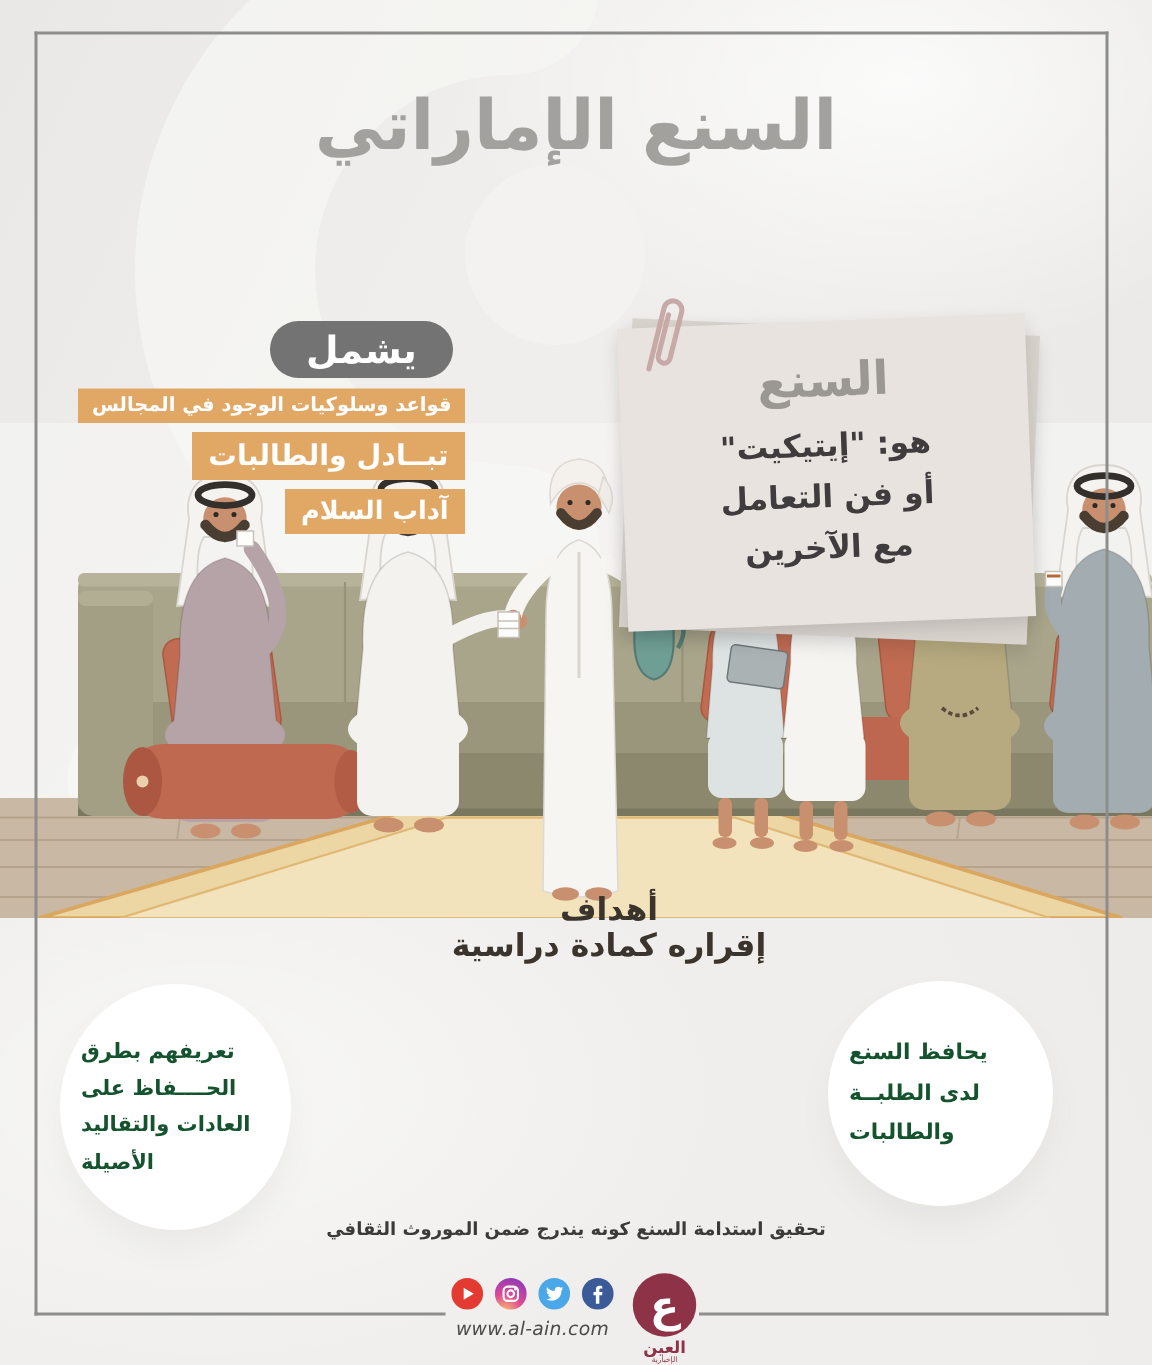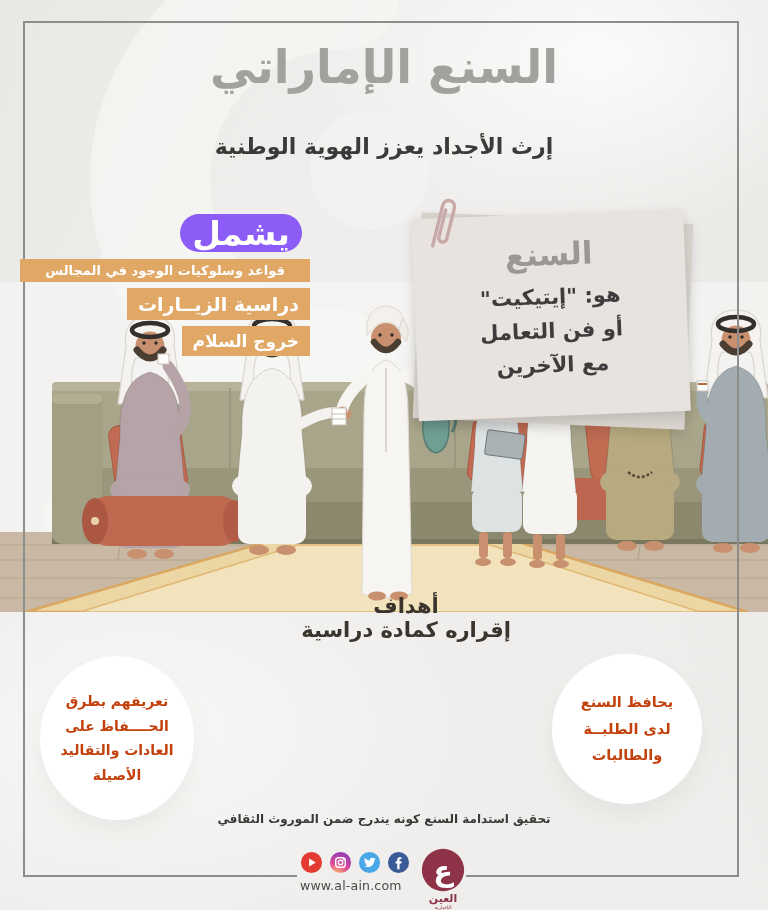--- a/index.html
+++ b/index.html
@@ -14,55 +14,55 @@
       linear-gradient(250deg, rgba(221,219,216,.3) 0%, rgba(255,255,255,0) 35%);}
   .watermark{position:absolute;left:-60px;top:-40px;z-index:1;pointer-events:none;}
   
   .frame{position:absolute;background:#8d8d8b;z-index:6;}
   .frame.top{left:23px;top:21px;width:716px;height:2px;}
   .frame.left{left:23px;top:21px;width:2px;height:856px;}
   .frame.right{left:737px;top:21px;width:2px;height:856px;}
   .frame.bl{left:23px;top:875px;width:274px;height:2px;}
   .frame.br{left:466px;top:875px;width:273px;height:2px;}
   
-  .title{position:absolute;top:40px;left:0;right:0;text-align:center;font-size:46px;font-weight:bold;color:#a3a19d;letter-spacing:-1px;z-index:7;}
+  .title{position:absolute;top:56px;left:0;right:0;text-align:center;font-size:46px;font-weight:bold;color:#a3a19d;letter-spacing:-1px;z-index:7;}
   .subtitle{position:absolute;top:134px;left:0;right:0;text-align:center;font-size:22px;font-weight:bold;color:#3b3a38;z-index:7;}
   
-  .pill{position:absolute;left:180px;top:214px;width:122px;height:38px;background:#8b5cf6;border-radius:19px;color:#fff;
-        font-size:33px;font-weight:bold;display:flex;align-items:center;justify-content:center;z-index:8;}
+  .pill{position:absolute;left:180px;top:214px;width:122px;height:38px;background:#737373;border-radius:19px;color:#fff;
+        font-size:25px;font-weight:bold;display:flex;align-items:center;justify-content:center;z-index:8;}
   .tags{position:absolute;left:0;top:259px;width:310px;display:flex;flex-direction:column;align-items:flex-end;gap:6px;z-index:8;}
   .tag{background:#e0a765;color:#fff;font-weight:bold;direction:rtl;text-align:center;}
-  .tag.t1{font-size:13px;padding:4px 25px;}
+  .tag.t1{font-size:13px;padding:4px 9px;}
   .tag.t2{font-size:19px;padding:5px 11px;}
   .tag.t3{font-size:17px;padding:5px 11px;}
   
   .note-wrap{position:absolute;left:415px;top:214px;width:272px;height:202px;z-index:8;}
   .note-back{position:absolute;inset:4px -2px -8px 2px;background:#d9d3ce;transform:rotate(2.5deg);box-shadow:0 6px 12px rgba(0,0,0,.10);}
   .note{position:absolute;inset:0;background:#e8e3df;transform:rotate(-2.2deg);box-shadow:0 5px 12px rgba(0,0,0,.12);
         padding-top:22px;text-align:center;direction:rtl;}
   .note-title{font-size:31px;font-weight:bold;color:#9b9793;margin-bottom:8px;}
   .note-line{font-size:21px;font-weight:bold;color:#403c3e;line-height:1.62;}
   .clip{position:absolute;left:14px;top:-20px;transform:rotate(14deg);z-index:9;}
   
   .scene{position:absolute;left:0;top:282px;width:768px;height:330px;z-index:2;}
   
   .goals-head{position:absolute;left:0;right:0;top:594px;text-align:center;z-index:5;color:#3a342c;transform:translateX(22px);}
   .goals-head .l1{font-size:21px;font-weight:bold;}
   .goals-head .l2{font-size:21px;font-weight:bold;}
   .circle{position:absolute;background:#fff;border-radius:50%;display:flex;align-items:center;justify-content:center;
-          text-align:center;direction:rtl;font-weight:bold;color:#c2410c;font-size:14.5px;line-height:1.85;
+          text-align:left;direction:rtl;font-weight:bold;color:#14532d;font-size:14.5px;line-height:1.85;
           padding:10px 14px;z-index:5;box-shadow:0 12px 20px rgba(120,110,95,.07);}
   .c1{left:552px;top:654px;width:150px;height:150px;}
   .c2{left:386px;top:654px;width:150px;height:152px;}
   .c3{left:222px;top:655px;width:152px;height:152px;}
   .c4{left:40px;top:656px;width:154px;height:164px;font-size:14px;line-height:1.75;}
   
   .foot-text{position:absolute;left:0;right:0;top:812px;text-align:center;direction:rtl;font-size:12px;font-weight:bold;color:#3b3a38;z-index:7;}
   .brand{position:absolute;left:50%;top:845px;transform:translateX(-50%);display:flex;align-items:flex-start;gap:8px;z-index:8;}
-  .social-col{display:flex;flex-direction:column;margin-top:6px;}
+  .social-col{display:flex;flex-direction:column;align-items:center;margin-top:6px;font-style:italic;}
   .social-row{display:flex;gap:6px;}
   .sicon{width:23px;height:23px;border-radius:50%;display:block;cursor:pointer;}
   .site{font-size:12.5px;color:#4a4a48;margin-top:4px;letter-spacing:.2px;}
   .logo-col{display:flex;flex-direction:column;align-items:center;}
   .ain-text{font-size:11px;font-weight:bold;color:#8e3247;line-height:1;margin-top:-2px;}
   .ain-sub{font-size:5px;color:#8e3247;letter-spacing:1px;}
 </style>
 </head>
 <body>
 
@@ -77,29 +77,28 @@
     <circle cx="430" cy="210" r="60" fill="#f4f3f1" opacity="0.8"></circle>
   </svg>
 
   <div class="frame top"></div>
   <div class="frame left"></div>
   <div class="frame right"></div>
   <div class="frame bl"></div>
   <div class="frame br"></div>
 
   <div class="title" dir="rtl">السنع الإماراتي</div>
-  <div class="subtitle" dir="rtl">إرث الأجداد يعزز الهوية الوطنية</div>
 
   <div class="pill">
     <span>يشمل</span>
   </div>
   <div class="tags">
     <div class="tag t1">قواعد وسلوكيات الوجود في المجالس</div>
-    <div class="tag t2">دراسية الزيــارات</div>
-    <div class="tag t3">خروج السلام</div>
+    <div class="tag t2">تبــادل والطالبات</div>
+    <div class="tag t3">آداب السلام</div>
   </div>
 
   <svg class="scene" viewBox="0 0 768 330">
 
     <rect x="0" y="0" width="768" height="256" fill="#f8f7f5" opacity="0.55"></rect>
 
     <g>
       <rect x="0" y="250" width="768" height="80" fill="#c9b9a4"></rect>
       <g stroke="#b5a38c" stroke-width="1.2">
         <line x1="0" y1="263" x2="768" y2="263"></line>

